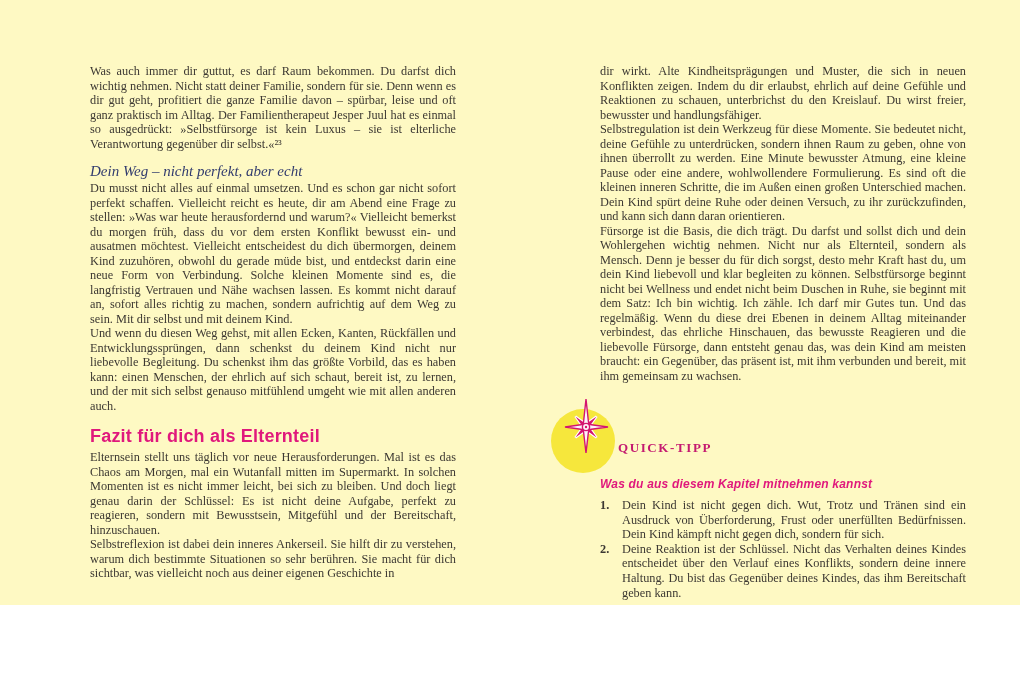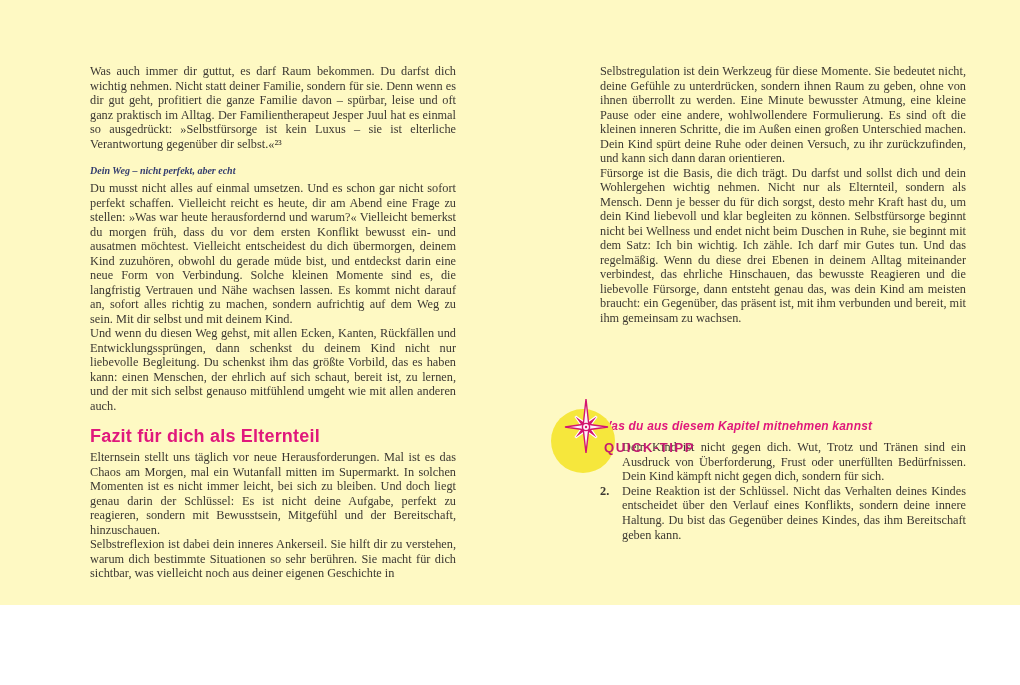--- a/index.html
+++ b/index.html
@@ -8,22 +8,22 @@
     font-family:"Liberation Serif", serif; color:#3c3832; overflow:hidden;
   }
   .page { position:absolute; top:64px; width:366px; }
   .page-left  { left:90px; }
   .page-right { left:600px; }
   p.body {
     margin:0; font-size:12.3px; line-height:14.5px;
     text-align:justify; hyphens:auto; -webkit-hyphens:auto;
   }
   .sub-heading {
-    margin:12px 0 2px 0; font-size:10px; line-height:16px;
-    font-style:italic; font-weight:bold; color:#323c6e;
+    margin:12px 0 2px 0; font-size:15px; line-height:16px;
+    font-style:italic; font-weight:normal; color:#323c6e;
     font-family:"Liberation Serif", serif;
   }
   .section-heading {
     margin:13px 0 4px 0; font-size:18px; line-height:20px; font-weight:bold;
     color:#e0187c; font-family:"Liberation Sans", sans-serif; letter-spacing:0.2px;
   }
   .takeaway-heading { font-size:12px; line-height:18px; margin:0 0 5px 0;font-style:italic; }
   .tip-spacer { height:92px; }
   .takeaways { list-style:none; margin:0; padding:0; }
   .takeaway-item { display:flex; font-size:12.3px; line-height:14.6px; }
@@ -31,22 +31,22 @@
   .li-body { flex:1; display:block; text-align:justify; hyphens:auto; -webkit-hyphens:auto; }
   .lead { font-weight:normal; }
   .quick-tipp { position:absolute; left:551px; top:393px; width:230px; height:86px; }
   .tip-circle {
     position:absolute; left:0; top:16px; width:64px; height:64px;
     border-radius:50%; background:#f6e73c;
   }
   svg.starburst { position:absolute; left:1px; top:0; }
   svg.starburst .halo { paint-order:stroke; }
   .tip-label {
-    position:absolute; left:53px; top:47px;
-    font-family:Liberation Sans, sans-serif; font-weight:bold;
+    position:absolute; left:67px; top:47px;
+    font-family:Liberation Serif, serif; font-weight:bold;
     font-size:13px; letter-spacing:1.6px; color:#c41a70; white-space:nowrap;
   }
   .folio {
     position:absolute; top:650px; width:24px; text-align:center;
     font-family:Liberation Mono, monospace; font-size:11px; color:#4a4a4a;
   }
   .folio-left  { left:450px; }
   .folio-right { left:551px;text-align:right; }
 </style>
 </head>
@@ -60,20 +60,21 @@
     <h3 class="sub-heading">Dein Weg – nicht perfekt, aber echt</h3>
     <p class="body">Du musst nicht alles auf einmal umsetzen. Und es schon gar nicht sofort perfekt schaffen. Vielleicht reicht es heute, dir am Abend eine Frage zu stellen: »Was war heute herausfordernd und warum?« Vielleicht bemerkst du morgen früh, dass du vor dem ersten Konflikt bewusst ein- und ausatmen möchtest. Vielleicht entscheidest du dich übermorgen, deinem Kind zuzuhören, obwohl du gerade müde bist, und entdeckst darin eine neue Form von Verbindung. Solche kleinen Momente sind es, die langfristig Vertrauen und Nähe wachsen lassen. Es kommt nicht darauf an, sofort alles richtig zu machen, sondern aufrichtig auf dem Weg zu sein. Mit dir selbst und mit deinem Kind.</p>
     <p class="body">Und wenn du diesen Weg gehst, mit allen Ecken, Kanten, Rückfällen und Entwicklungssprüngen, dann schenkst du deinem Kind nicht nur liebevolle Begleitung. Du schenkst ihm das größte Vorbild, das es haben kann: einen Menschen, der ehrlich auf sich schaut, bereit ist, zu lernen, und der mit sich selbst genauso mitfühlend umgeht wie mit allen anderen auch.</p>
 
     <h2 class="section-heading">Fazit für dich als Elternteil</h2>
     <p class="body">Elternsein stellt uns täglich vor neue Herausforderungen. Mal ist es das Chaos am Morgen, mal ein Wutanfall mitten im Supermarkt. In solchen Momenten ist es nicht immer leicht, bei sich zu bleiben. Und doch liegt genau darin der Schlüssel: Es ist nicht deine Aufgabe, perfekt zu reagieren, sondern mit Bewusstsein, Mitgefühl und der Bereitschaft, hinzuschauen.</p>
     <p class="body">Selbstreflexion ist dabei dein inneres Ankerseil. Sie hilft dir zu verstehen, warum dich bestimmte Situationen so sehr berühren. Sie macht für dich sichtbar, was vielleicht noch aus deiner eigenen Geschichte in</p>
   </div>
 
   <div class="page page-right">
+    <p class="body">dir wirkt. Alte Kindheitsprägungen und Muster, die sich in neuen Konflikten zeigen. Indem du dir erlaubst, ehrlich auf deine Gefühle und Reaktionen zu schauen, unterbrichst du den Kreislauf. Du wirst freier, bewusster und handlungsfähiger.</p>
     <p class="body">Selbstregulation ist dein Werkzeug für diese Momente. Sie bedeutet nicht, deine Gefühle zu unterdrücken, sondern ihnen Raum zu geben, ohne von ihnen überrollt zu werden. Eine Minute bewusster Atmung, eine kleine Pause oder eine andere, wohlwollendere Formulierung. Es sind oft die kleinen inneren Schritte, die im Außen einen großen Unterschied machen. Dein Kind spürt deine Ruhe oder deinen Versuch, zu ihr zurückzufinden, und kann sich dann daran orientieren.</p>
     <p class="body">Fürsorge ist die Basis, die dich trägt. Du darfst und sollst dich und dein Wohlergehen wichtig nehmen. Nicht nur als Elternteil, sondern als Mensch. Denn je besser du für dich sorgst, desto mehr Kraft hast du, um dein Kind liebevoll und klar begleiten zu können. Selbstfürsorge beginnt nicht bei Wellness und endet nicht beim Duschen in Ruhe, sie beginnt mit dem Satz: Ich bin wichtig. Ich zähle. Ich darf mir Gutes tun. Und das regelmäßig. Wenn du diese drei Ebenen in deinem Alltag miteinander verbindest, das ehrliche Hinschauen, das bewusste Reagieren und die liebevolle Fürsorge, dann entsteht genau das, was dein Kind am meisten braucht: ein Gegenüber, das präsent ist, mit ihm verbunden und bereit, mit ihm gemeinsam zu wachsen.</p>
 
     <div class="tip-spacer"></div>
 
     <h2 class="section-heading takeaway-heading">Was du aus diesem Kapitel mitnehmen kannst</h2>
     <ol class="takeaways">
       <li class="takeaway-item">
         <span class="num">1.</span>
         <span class="li-body"><span class="lead">Dein Kind ist nicht gegen dich.</span> <span>Wut, Trotz und Tränen sind ein Ausdruck von Überforderung, Frust oder unerfüllten Bedürfnissen. Dein Kind kämpft nicht gegen dich, sondern für sich.</span></span>

